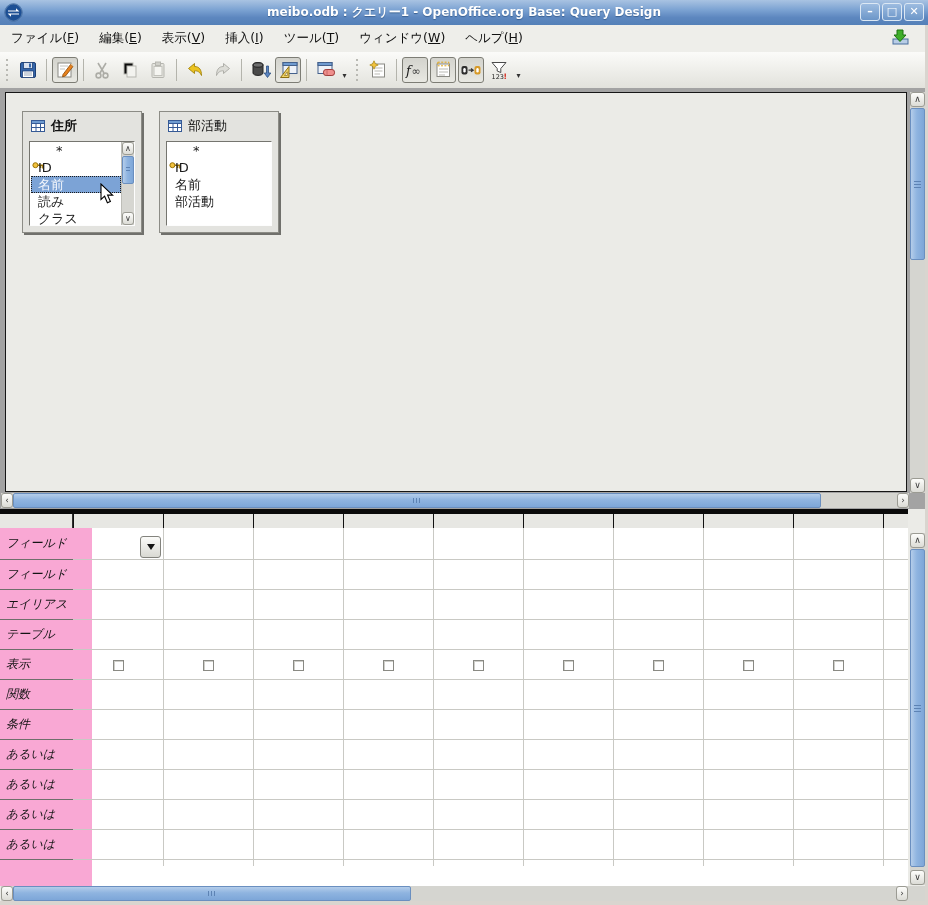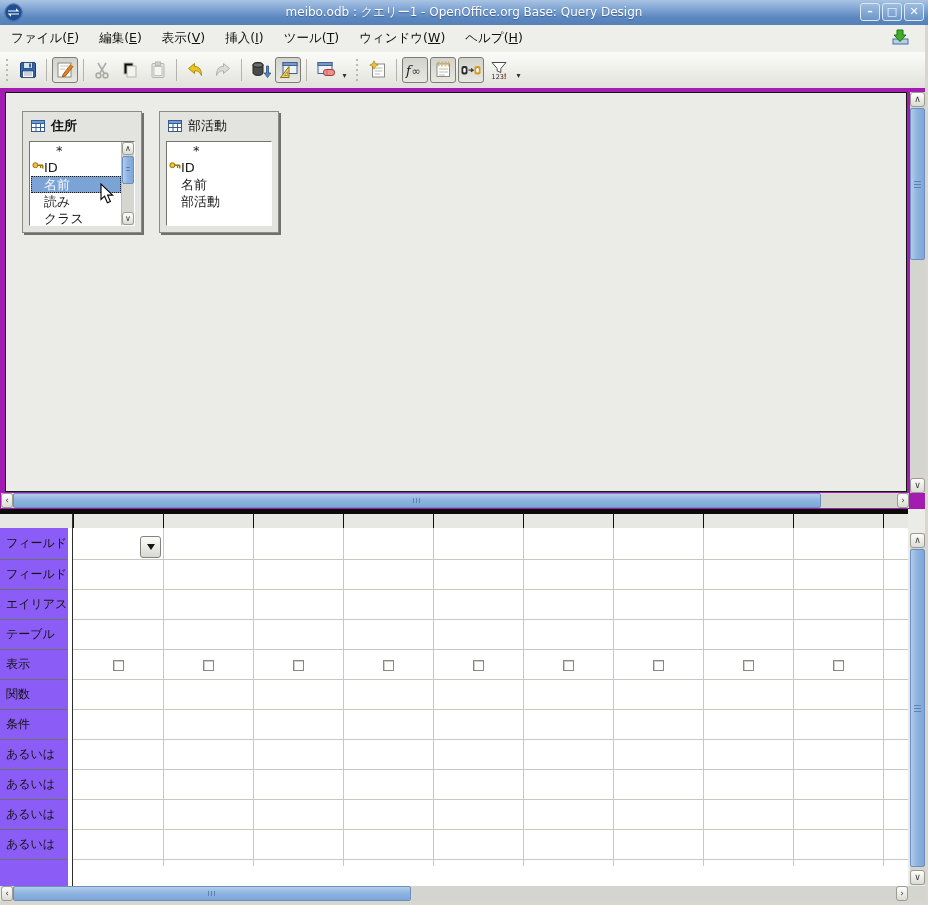--- a/index.html
+++ b/index.html
@@ -5,21 +5,21 @@
   html,body{margin:0;padding:0;}
   body{width:928px;height:905px;position:relative;overflow:hidden;
        font-family:"DejaVu Sans","Liberation Sans",sans-serif;
        background:#ebebe7;-webkit-font-smoothing:antialiased;}
   
   .titlebar{position:absolute;left:0;top:0;width:928px;height:25px;
     background:linear-gradient(180deg,#a9c3e2 0%,#7ba2d2 40%,#5d87bf 70%,#5480b8 100%);
     border-bottom:1px solid #3c6396;display:flex;align-items:center;}
   .win-icon{position:absolute;left:4px;top:3px;width:19px;height:19px;}
   .title-text{position:absolute;left:0;right:0;text-align:center;color:#fff;
-    font-weight:normal;font-size:12px;text-shadow:0 1px 1px #3a6091;}
+    font-weight:bold;font-size:12px;text-shadow:0 1px 1px #3a6091;}
   .win-btns{position:absolute;right:4px;top:3px;display:flex;gap:2px;}
   .win-btn{width:20px;height:18px;border:1px solid #dce8f4;border-radius:3px;
     background:linear-gradient(180deg,#9dbce0,#6c96c8);color:#fff;font-size:11px;
     line-height:16px;text-align:center;font-weight:bold;box-sizing:border-box;}
   
   .menubar{position:absolute;left:0;top:25px;width:928px;height:27px;background:#eeeeea;
     border-bottom:1px solid #d8d8d2;display:flex;align-items:center;font-size:12.5px;color:#111;}
   .menu-item{padding:4px 9px;margin-left:2px;}
   .update-icon{position:absolute;right:18px;top:4px;}
   
@@ -30,35 +30,35 @@
     background:repeating-linear-gradient(180deg,#b9b9b3 0 2px,transparent 2px 5px);
     background-size:2px 100%;background-repeat:repeat-y;background-position:2px 0;}
   .tbtn{width:26px;height:26px;margin:0 1px;border:1px solid transparent;border-radius:3px;
     display:flex;align-items:center;justify-content:center;box-sizing:border-box;}
   .tbtn.pressed{border:1px solid #7d7d75;background:linear-gradient(180deg,#d3d3cd,#e8e8e2);}
   .tbtn.disabled svg{opacity:.95;}
   .tsep{width:1px;height:22px;background:#b4b4ac;margin:0 4px;}
   .ovf{width:11px;height:26px;display:flex;align-items:flex-end;justify-content:center;
        font-size:8px;color:#333;padding-bottom:3px;box-sizing:border-box;}
   
-  .design-wrap{position:absolute;left:0;top:88px;width:928px;height:421px;background:#a21caf;}
+  .design-wrap{position:absolute;left:0;top:88px;width:928px;height:421px;background:#a3a3a3;}
   .design-pane{position:absolute;left:5px;top:4px;width:902px;height:400px;
     border:1px solid #161616;background:#ebebe7;box-sizing:border-box;}
   .tbl-win{position:absolute;width:120px;height:122px;background:#e3e3df;
     border:1px solid #8c8c86;box-shadow:2px 2px 0 #70706c;box-sizing:border-box;}
   .tbl-title{height:28px;display:flex;align-items:center;padding-left:8px;gap:6px;
     font-size:13px;color:#111;}
   .tbl-title.bold{font-weight:bold;}
   .tbl-list{position:absolute;left:6px;top:29px;width:106px;height:85px;background:#fff;
     border:1px solid #75756f;border-bottom-color:#fdfdfd;border-right-color:#fdfdfd;
     box-sizing:border-box;overflow:hidden;}
   .fld-row{position:relative;height:17px;font-size:13px;color:#1a1a1a;
     display:flex;align-items:center;}
   .fld-key{position:absolute;left:2px;top:2px;}
-  .fld-name{position:absolute;left:14px;white-space:nowrap;}
+  .fld-name{position:absolute;left:8px;white-space:nowrap;}
   .fld-star{position:absolute;left:26px;}
   .fld-row.selected .sel-box{position:absolute;left:1px;right:0;top:0;bottom:0;
     background:#7ca3d6;border:1px dotted #1c1c1c;box-sizing:border-box;}
   .fld-row.selected .fld-name{color:#f4f7fc;z-index:1;}
   .mini-scroll{position:absolute;right:0;top:0;width:13px;bottom:0;background:#d6d6d1;
     border-left:1px solid #bdbdb7;box-sizing:border-box;}
   
   .sb-btn{position:absolute;background:linear-gradient(180deg,#fdfdfb,#dcdcd6);
     border:1px solid #9b9b93;border-radius:3px;color:#3a3a3a;display:flex;
     align-items:center;justify-content:center;box-sizing:border-box;font-size:9px;line-height:1;}
@@ -71,23 +71,23 @@
   .grip-h{position:absolute;top:4px;bottom:4px;left:50%;width:8px;margin-left:-4px;
     background:repeating-linear-gradient(90deg,#5d83b4 0 1px,transparent 1px 3px);}
   
   .splitter{position:absolute;left:0;top:509px;width:908px;height:5px;background:#0a0a0a;}
   .grid-pane{position:absolute;left:0;top:514px;width:908px;height:372px;background:#fff;overflow:hidden;}
   .grid-header{position:absolute;left:0;top:0;width:908px;height:14px;background:#e7e7e3;}
   .hvline{position:absolute;top:0;width:1px;height:14px;background:#111;}
   .vline{position:absolute;top:14px;width:1px;background:#c9c9c4;}
   .vline.dark{background:#2e2e2e;top:0;}
   .hline{position:absolute;left:73px;width:835px;height:1px;background:#c9c9c4;}
-  .rlabel{position:absolute;left:0;width:68px;background:#8b5cf6;border-bottom:1px solid #6f6f6b;
+  .rlabel{position:absolute;left:0;width:92px;background:#f9a8d4;border-bottom:1px solid #6f6f6b;
     box-sizing:border-box;font-size:12px;color:#141414;display:flex;align-items:center;
-    padding-left:6px;}
+    padding-left:6px;font-style:italic;}
   .combo-btn{position:absolute;left:140px;top:22px;width:21px;height:22px;border:1px solid #83837d;
     border-radius:3px;background:linear-gradient(180deg,#fbfbf9,#d9d9d3);display:flex;
     align-items:center;justify-content:center;box-sizing:border-box;}
   .combo-btn .tri{width:0;height:0;border-left:4.5px solid transparent;
     border-right:4.5px solid transparent;border-top:6px solid #141414;}
   .cbx{position:absolute;width:11px;height:11px;background:#fff;border:1px solid #8a8a84;
     box-sizing:border-box;box-shadow:inset 1px 1px 0 #cfcfca;}
   .corner{position:absolute;background:#d5d5d0;}
   .frame-r{position:absolute;right:0;top:25px;width:3px;bottom:0;background:#d9d5cf;}
   .frame-b{position:absolute;left:0;bottom:0;width:928px;height:4px;background:#d9d5cf;}

